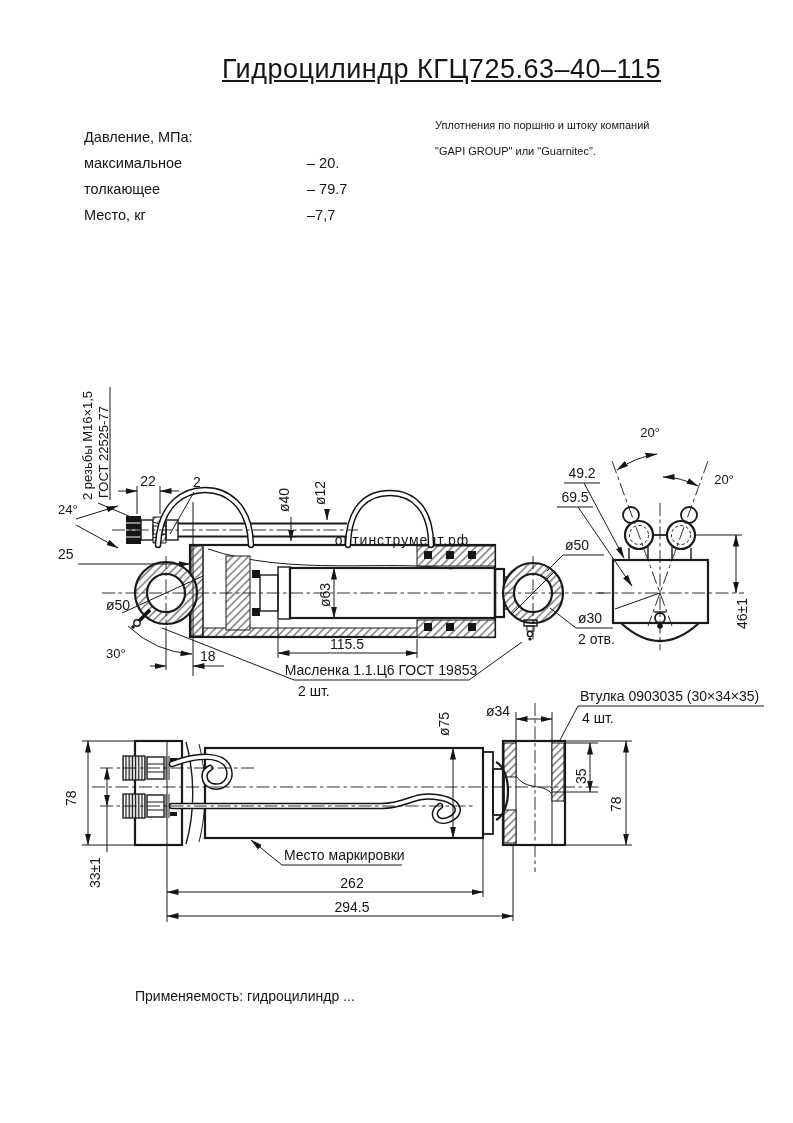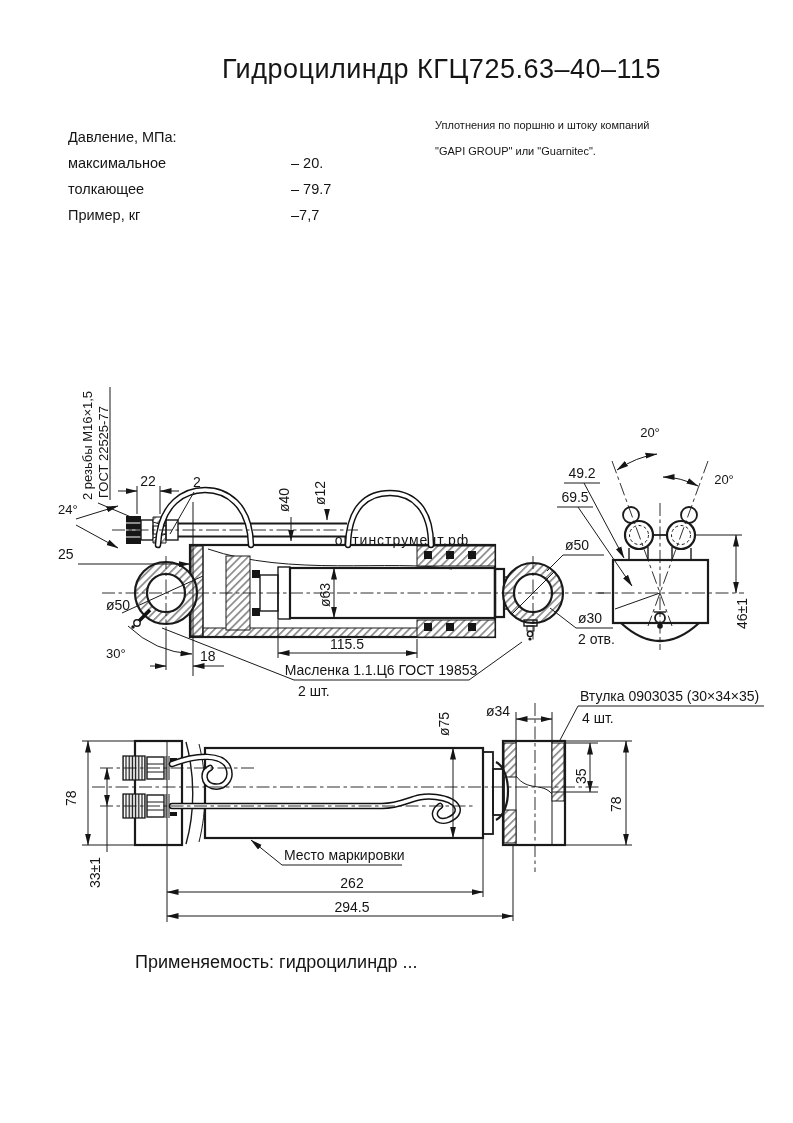--- a/index.html
+++ b/index.html
@@ -1,23 +1,23 @@
 <!DOCTYPE html>
 <html><head>
 <meta charset="utf-8">
 <style>
   html,body{margin:0;padding:0;background:#fff;}
   body{width:793px;height:1123px;position:relative;font-family:"Liberation Sans",sans-serif;color:#151515;overflow:hidden;}
   .abs{position:absolute;}
-  #title{left:222px;top:54px;font-size:27px;letter-spacing:.5px;white-space:nowrap;}
+  #title{left:222px;top:54px;font-size:27px;letter-spacing:.5px;white-space:nowrap;text-decoration:underline;}
   #notes{left:435px;top:112px;font-size:11px;line-height:26px;white-space:nowrap;}
-  #specs{left:68px;top:124px;width:330px;font-size:14.5px;}
+  #specs{left:84px;top:124px;width:330px;font-size:14.5px;}
   .spec-row{position:relative;height:26px;line-height:26px;white-space:nowrap;}
   .spec-val{position:absolute;left:223px;top:0;}
-  #footer{left:135px;top:952px;font-size:18px;white-space:nowrap;}
+  #footer{left:135px;top:988px;font-size:14px;white-space:nowrap;}
   svg{position:absolute;left:0;top:0;}
   svg text{font-family:"Liberation Sans",sans-serif;fill:#151515;font-size:14px;}
   .fs13{font-size:13px;}
   .s2{stroke:#1a1a1a;stroke-width:2.2;fill:none;}
   .s18{stroke:#1a1a1a;stroke-width:1.8;fill:none;}
   .s15{stroke:#1a1a1a;stroke-width:1.4;fill:none;}
   .s1{stroke:#1a1a1a;stroke-width:1;fill:none;}
   .dim{stroke:#1a1a1a;stroke-width:1;fill:none;}
   .cl{stroke:#1a1a1a;stroke-width:.9;fill:none;stroke-dasharray:13 3.5 3.5 3.5;}
   .hf{fill:url(#hat);stroke:#1a1a1a;stroke-width:1;}
@@ -35,21 +35,21 @@
 
 <div class="abs" id="notes">
   <div>Уплотнения по поршню и штоку компаний</div>
   <div>"GAPI GROUP" или "Guarnitec".</div>
 </div>
 
 <div class="abs" id="specs">
   <div class="spec-row"><span>Давление, МПа:</span><span class="spec-val"></span></div>
   <div class="spec-row"><span>максимальное</span><span class="spec-val">– 20.</span></div>
   <div class="spec-row"><span>толкающее</span><span class="spec-val">– 79.7</span></div>
-  <div class="spec-row"><span>Пример, кг</span><span class="spec-val">–7,7</span></div>
+  <div class="spec-row"><span>Место, кг</span><span class="spec-val">–7,7</span></div>
 </div>
 
 <div class="abs" id="footer">Применяемость: гидроцилиндр ...</div>
 
 <svg width="793" height="1123" viewBox="0 0 793 1123">
   <defs>
     <marker id="ar" viewBox="0 0 12 8" refX="11.5" refY="4" markerWidth="12" markerHeight="8" orient="auto-start-reverse" markerUnits="userSpaceOnUse">
       <path d="M0,1 L12,4 L0,7 z" fill="#151515"></path>
     </marker>
     <pattern id="hat" width="5.5" height="5.5" patternUnits="userSpaceOnUse" patternTransform="rotate(45)">

